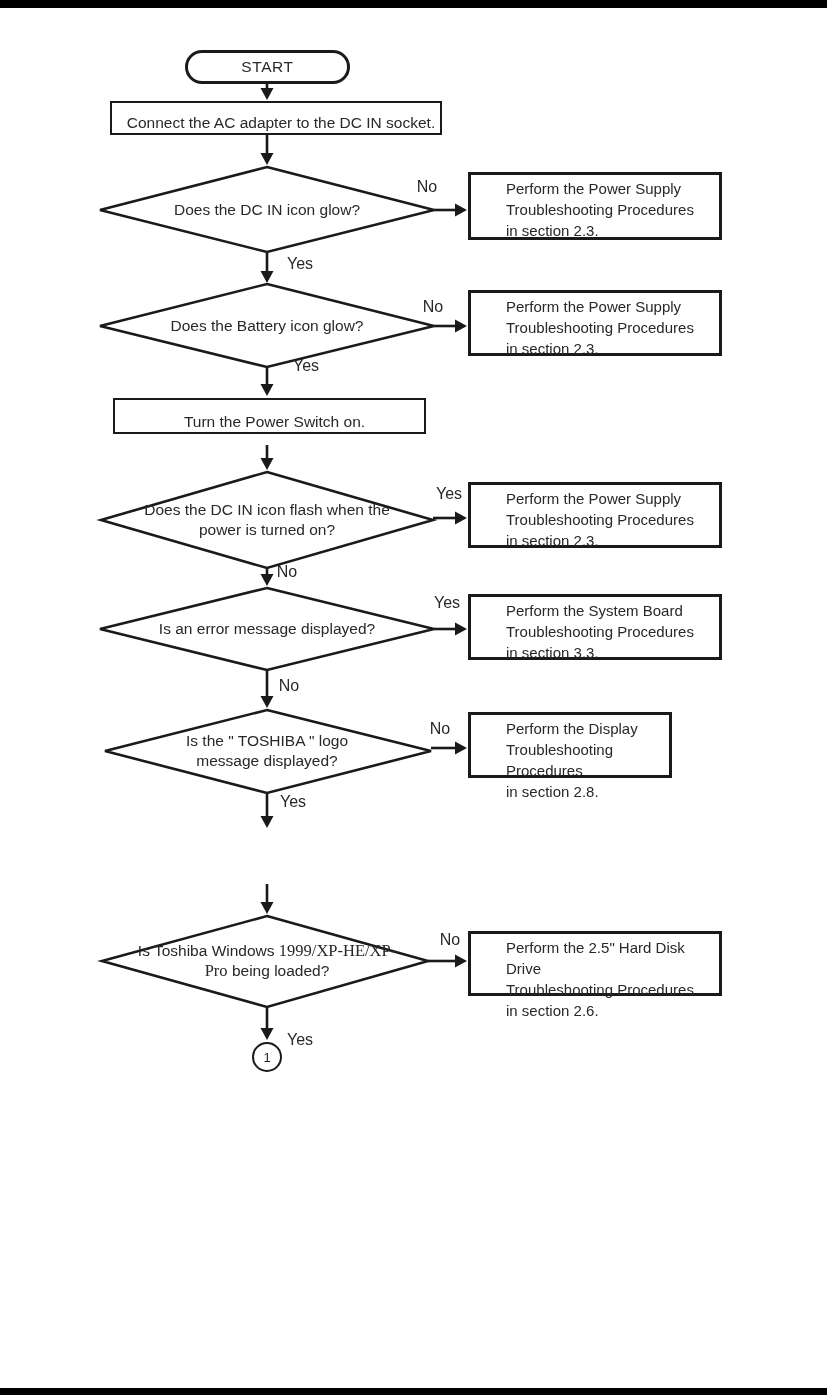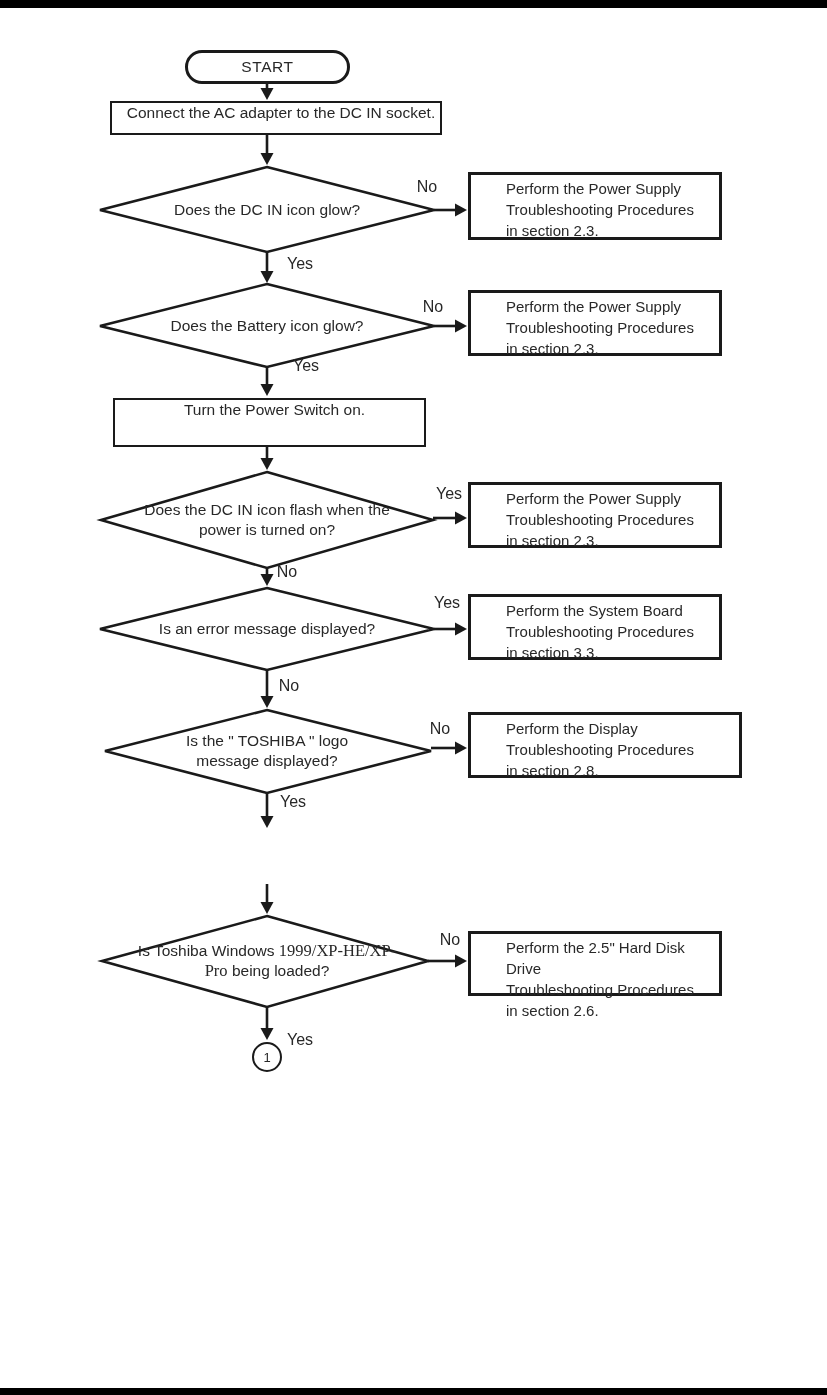--- a/index.html
+++ b/index.html
@@ -19,21 +19,21 @@
   .wires polygon.head { fill:#1a1a1a; stroke:none; }
 
   .node { position:absolute; box-sizing:border-box; background:#ffffff; z-index:2; }
   .oval {
     border:3px solid #1a1a1a; border-radius:17px;
     display:flex; align-items:center; justify-content:center;
     font-size:15.5px; letter-spacing:0.6px;
   }
   .pbox {
     border:2.5px solid #1a1a1a;
-    display:flex; align-items:flex-start; justify-content:center;
+    display:flex; align-items:flex-end; justify-content:center;
     text-align:center; font-size:15.5px; line-height:20px; white-space:pre-line;padding-left:10px;
   }
   .sbox { border:3px solid #1a1a1a; font-size:15px; line-height:21px;padding-left:28px; }
   .stext { padding:3px 7px; white-space:pre-line; }
   .dtext {
     position:absolute; z-index:2; transform:translate(-50%,-50%);
     text-align:center; font-size:15.5px; line-height:20px;
     white-space:pre-line; width:max-content;
   }
   .dtext.composite { white-space:normal; }
@@ -129,21 +129,21 @@
   </svg>
 
   <div class="node oval" style="left:185px;top:50px;width:165px;height:34px">
     <span>START</span>
   </div>
 
   <div class="node pbox" style="left:110px;top:101px;width:332px;height:34px">
     <span>Connect the AC adapter to the DC IN socket.</span>
   </div>
 
-  <div class="node pbox" style="left:113px;top:398px;width:313px;height:49px">
+  <div class="node pbox" style="left:113px;top:398px;width:313px;height:36px">
     <span>Turn the Power Switch on.</span>
   </div>
 
 
   <div class="dtext" style="left:267px;top:210px">Does the DC IN icon glow?</div>
   <div class="dtext" style="left:267px;top:326px">Does the Battery icon glow?</div>
   <div class="dtext" style="left:267px;top:520px">Does the DC IN icon flash when the
 power is turned on?</div>
   <div class="dtext" style="left:267px;top:629px">Is an error message displayed?</div>
   <div class="dtext" style="left:267px;top:751px">Is the " TOSHIBA " logo
@@ -166,21 +166,21 @@
   <div class="node sbox" style="left:468px;top:482px;width:254px;height:66px">
     <div class="stext">Perform the Power Supply
 Troubleshooting Procedures
 in section 2.3.</div>
   </div>
   <div class="node sbox" style="left:468px;top:594px;width:254px;height:66px">
     <div class="stext">Perform the System Board
 Troubleshooting Procedures
 in section 3.3.</div>
   </div>
-  <div class="node sbox" style="left:468px;top:712px;width:274px;height:66px">
+  <div class="node sbox" style="left:468px;top:712px;width:204px;height:66px">
     <div class="stext">Perform the Display
 Troubleshooting Procedures
 in section 2.8.</div>
   </div>
   <div class="node sbox" style="left:468px;top:931px;width:254px;height:65px">
     <div class="stext">Perform the 2.5" Hard Disk Drive
 Troubleshooting Procedures
 in section 2.6.</div>
   </div>
 

